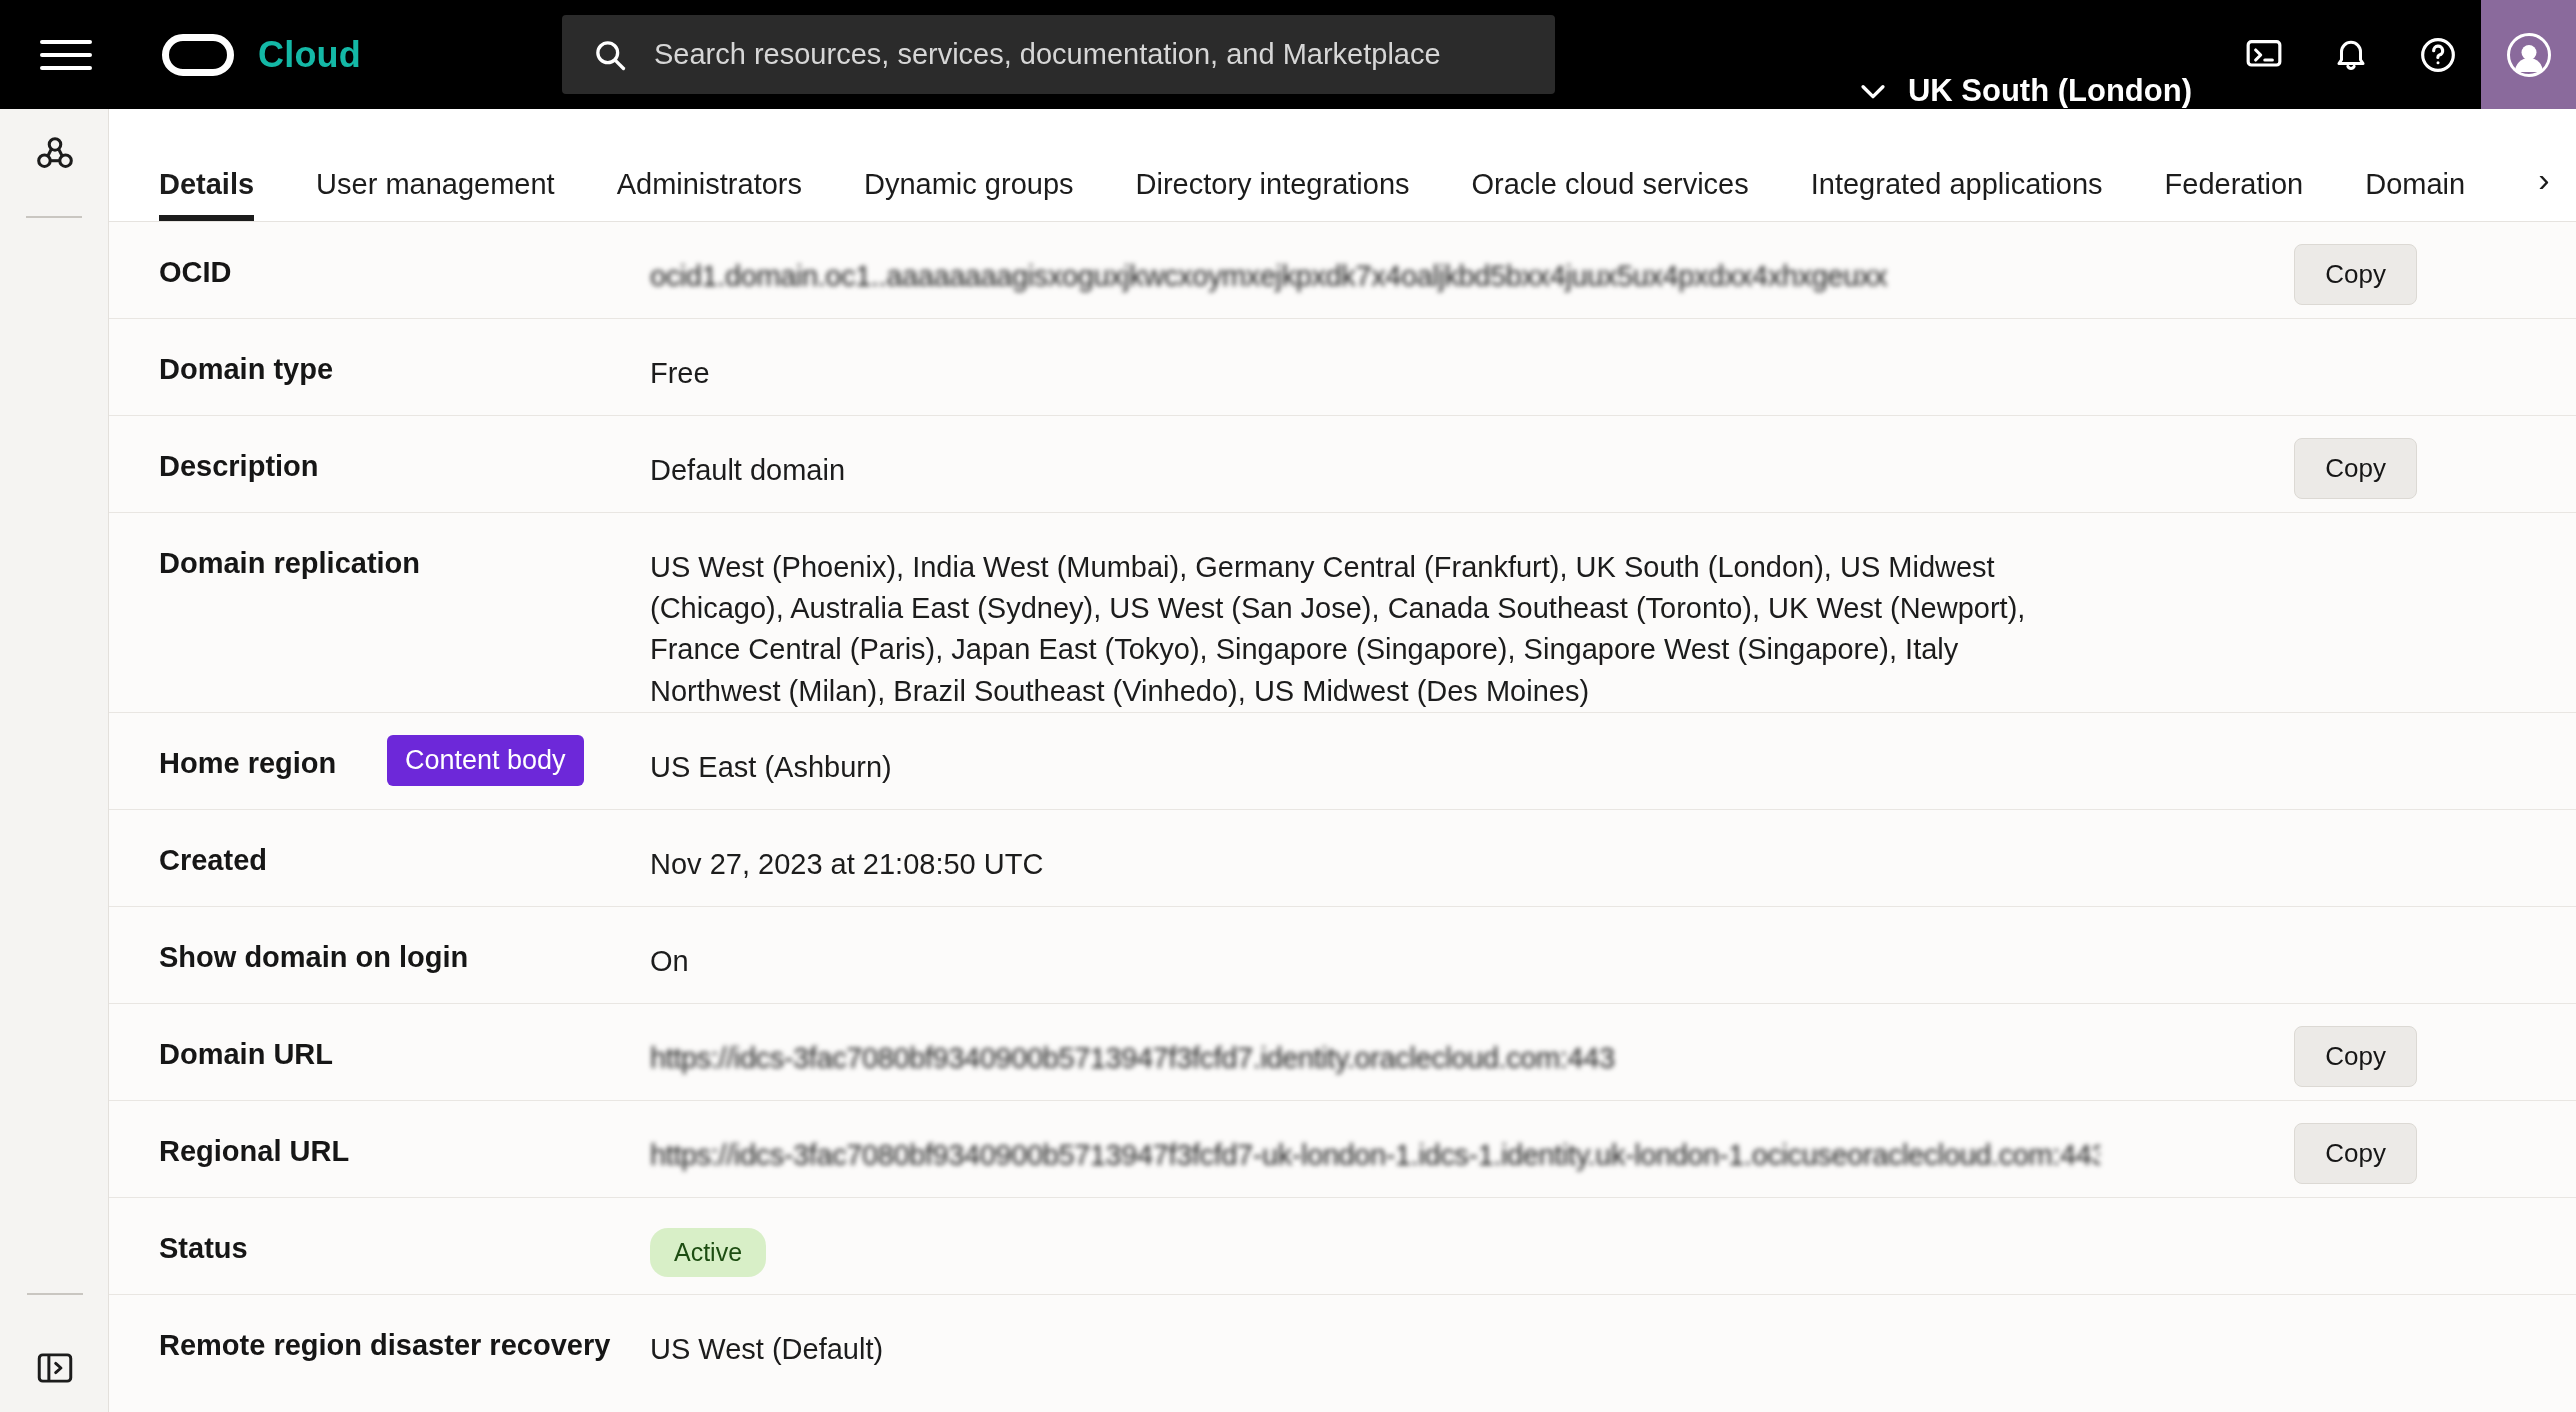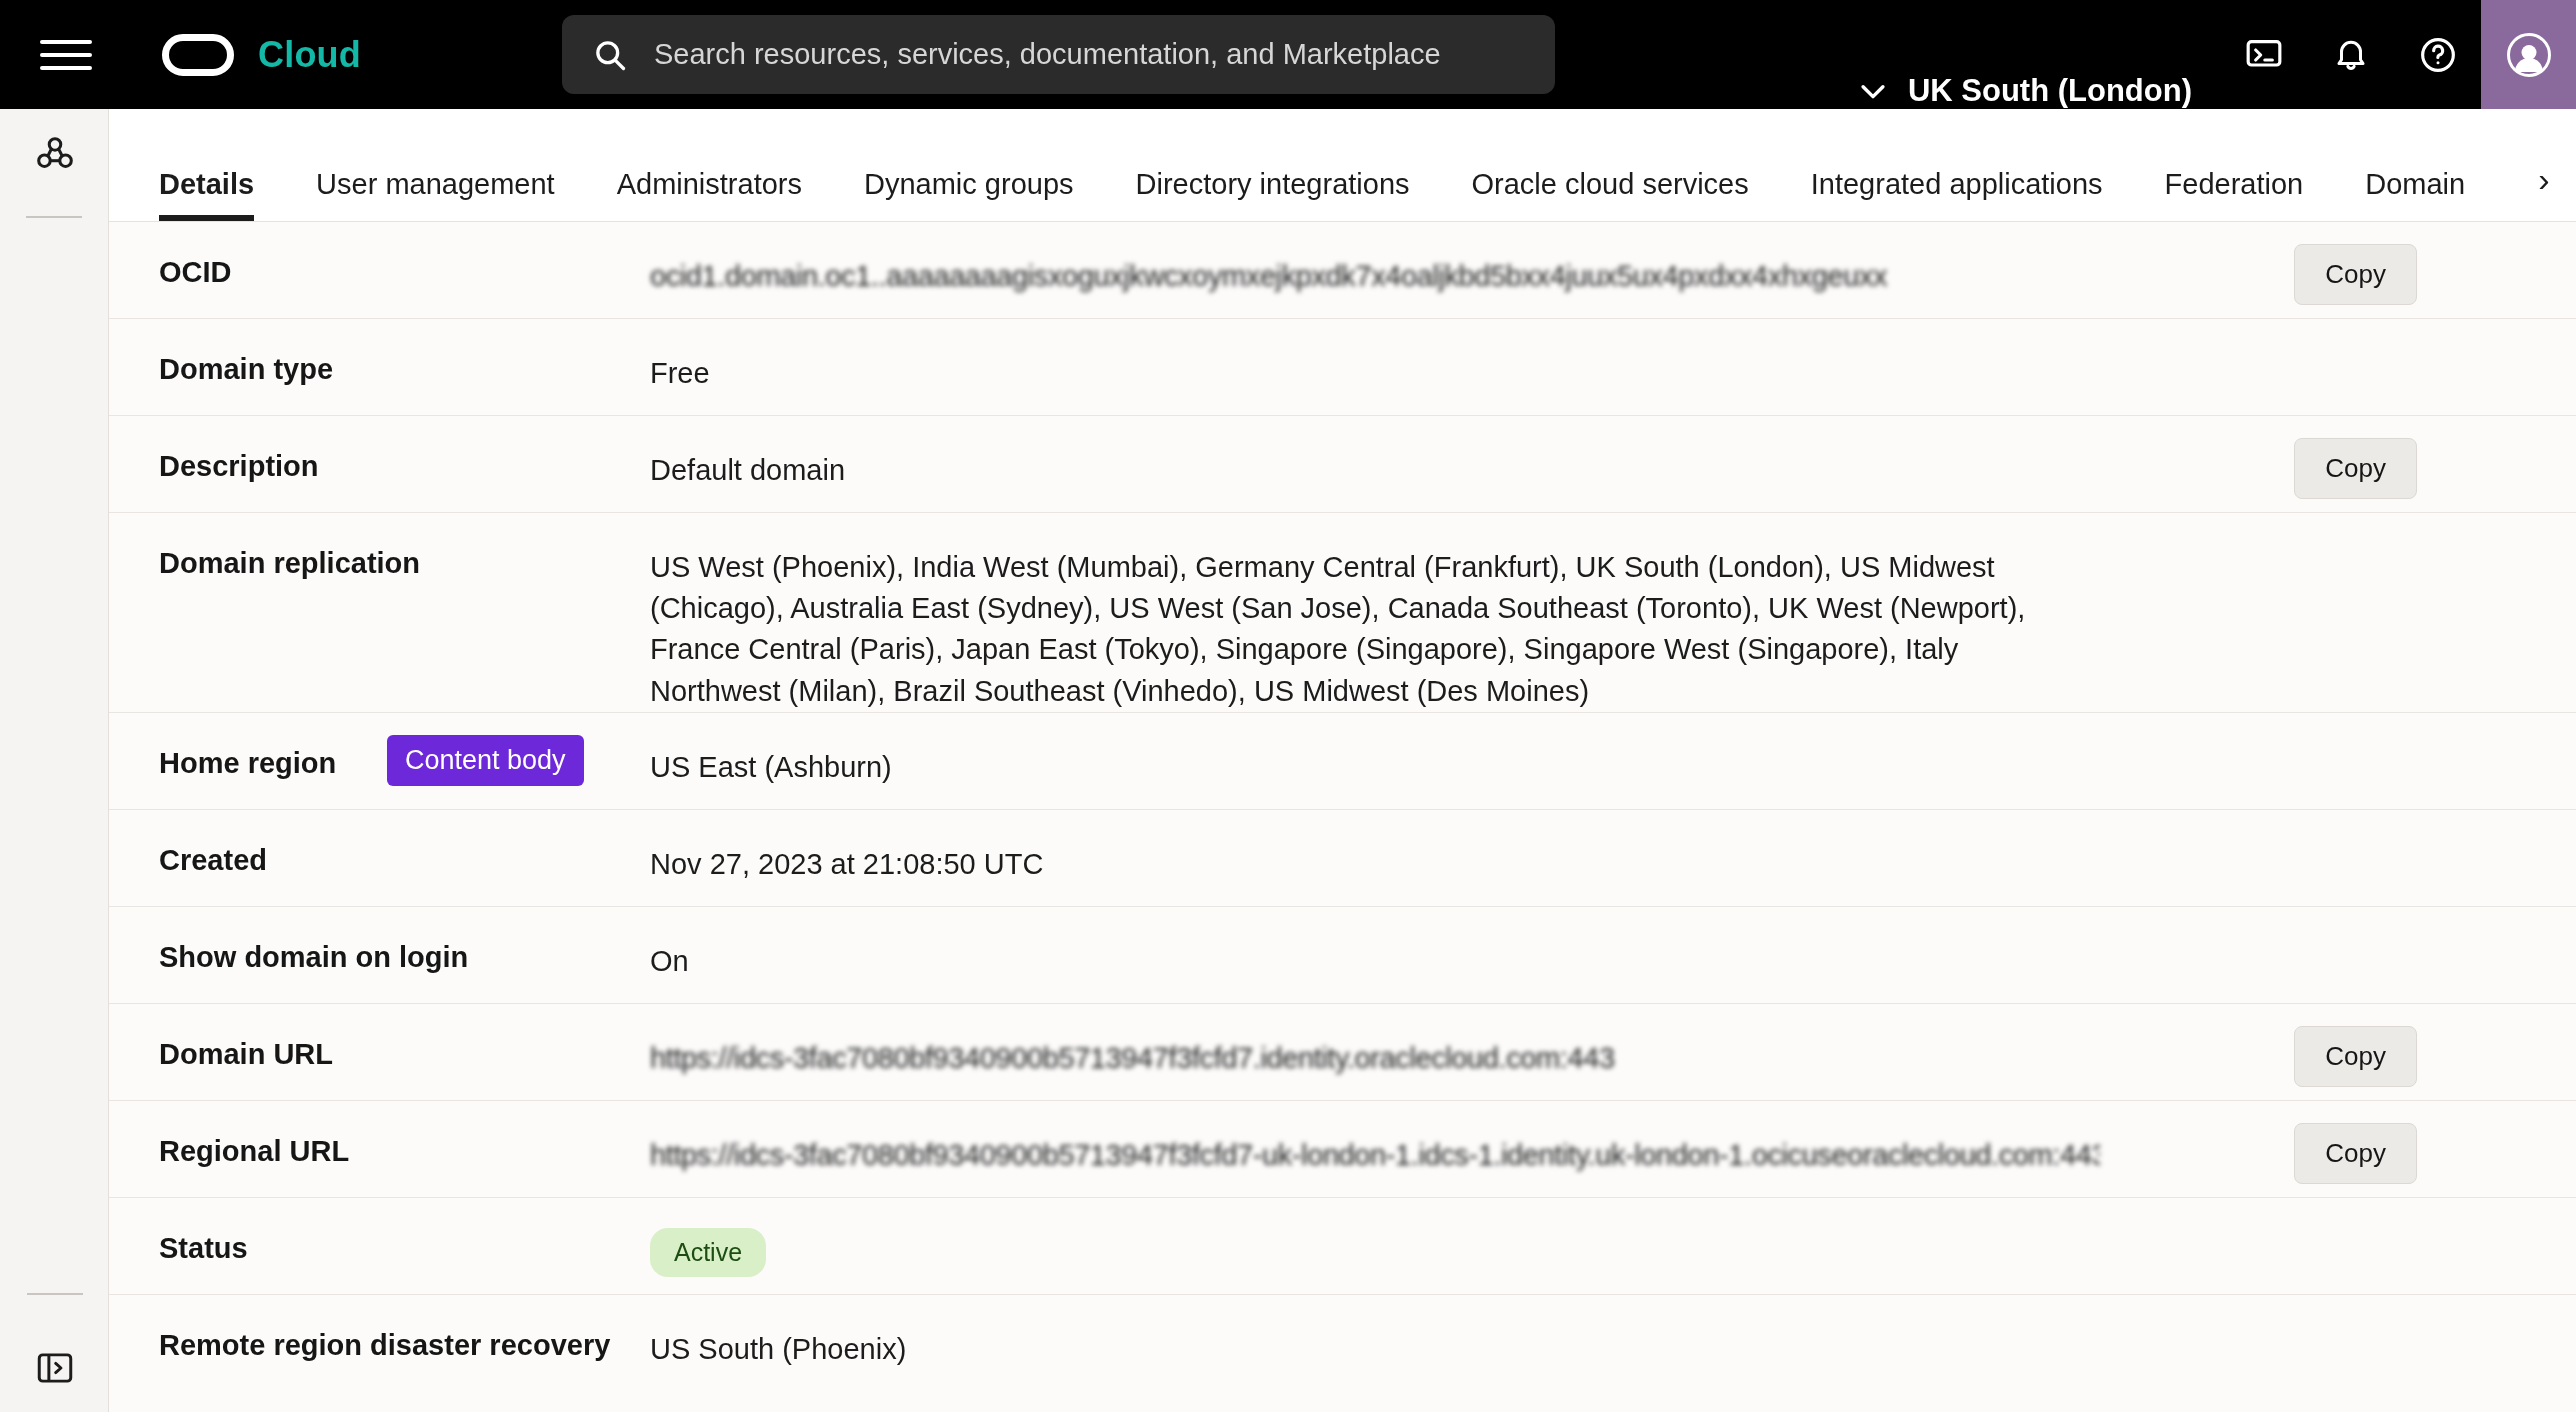--- a/index.html
+++ b/index.html
@@ -45,21 +45,21 @@
     font-weight: bold;
     letter-spacing: 0.2px;
   }
   .search-wrap {
     position: absolute;
     left: 562px;
     top: 15px;
     width: 993px;
     height: 79px;
     background: #2b2b2b;
-    border-radius: 12px;
+    border-radius: 4px;
     display: flex;
     align-items: center;
     padding-left: 30px;
     gap: 26px;
   }
   .search-input {
     background: transparent;
     border: none;
     outline: none;
     color: #e8e8e8;
@@ -415,20 +415,20 @@
 
     <div class="row badge-row">
       <div class="row-label">Status</div>
       <div class="row-value">
         <span class="badge">Active</span>
       </div>
     </div>
 
     <div class="row" style="border-bottom:none">
       <div class="row-label">Remote region disaster recovery</div>
-      <div class="row-value">US South (Phoenix)</div>
+      <div class="row-value">US West (Default)</div>
     </div>
 
   </div>
 </div>
 
 <div class="tooltip">Content body</div>
 
 
 </body></html>

